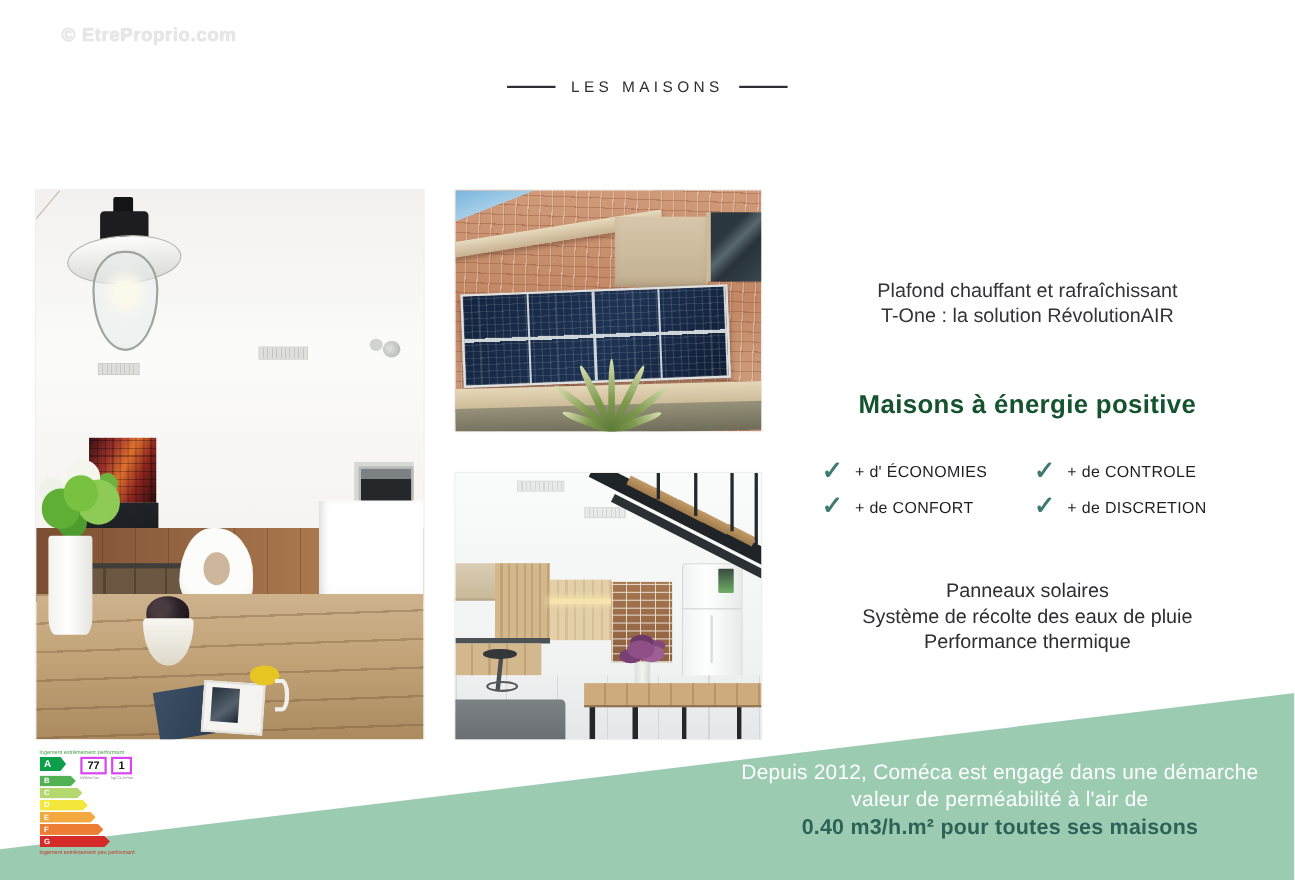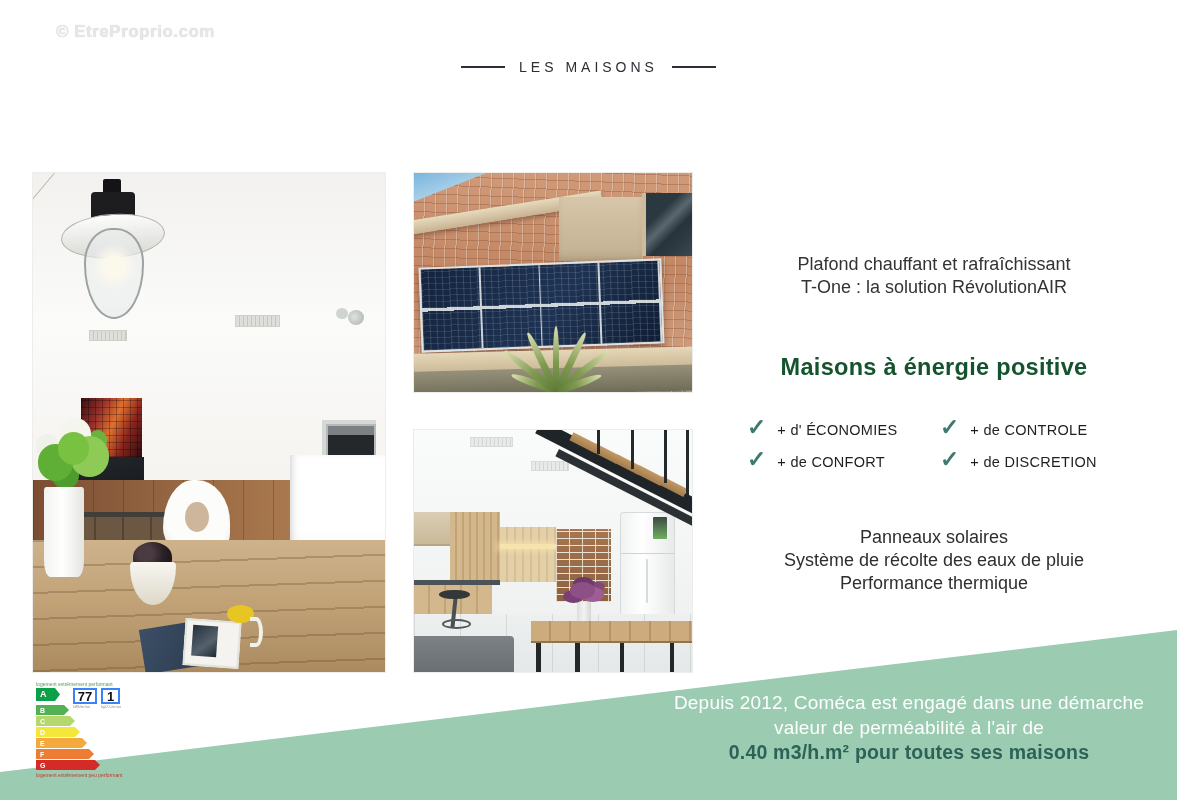--- a/index.html
+++ b/index.html
@@ -17,21 +17,21 @@
     text-shadow:0 0 1px #c9c9c9;
     margin-left:32px;
   }
 
   
   .logo-block{left:0;top:52px;width:100%;text-align:center;}
   .logo-name{
     font-size:55px;font-weight:600;color:#2b2b33;letter-spacing:0px;line-height:1;
   }
   .logo-tagline{
-    margin-top:7px;display:flex;align-items:center;justify-content:center;gap:14px;
+    margin-top:19px;display:flex;align-items:center;justify-content:center;gap:14px;
   }
   .logo-tagline .rule{width:44px;height:2px;background:#2e2e36;}
   .logo-tagline .tg{
     font-size:14px;letter-spacing:4px;color:#2e2e36;font-weight:500;
   }
 
   
   .photo{overflow:hidden;outline:1px solid #ededea;}
   .photo .abs{position:absolute;}
 
@@ -216,23 +216,23 @@
   .row-a .gl{font-size:9px;}
   .g-a{width:24px;background:#0d9e49;}
   .g-b{width:33px;background:#52b153;}
   .g-c{width:39px;background:#b5d86e;}
   .g-d{width:44px;background:#f4e73c;}
   .g-e{width:51px;background:#f3a93d;}
   .g-f{width:58px;background:#ed7d33;}
   .g-g{width:64px;background:#d42b28;}
   .vbox{position:relative;margin-left:13px;}
   .vbox.v2{margin-left:4px;}
-  .dpe-box{width:20px;height:12px;border:2px solid #3b82f6;background:#fff;
+  .dpe-box{width:20px;height:12px;border:2px solid #d946ef;background:#fff;
     display:flex;align-items:center;justify-content:center;
-    font-size:13px;font-weight:700;color:#111;}
+    font-size:10px;font-weight:700;color:#111;}
   .vbox.v2 .dpe-box{width:15px;}
   .box-cap{position:absolute;left:0;top:17px;font-size:3.5px;color:#8a8a8a;white-space:nowrap;line-height:4px;}
 </style>
 </head>
 <body>
 
 <div class="page">
 
   <div class="abs watermark">© EtreProprio.com</div>
 

